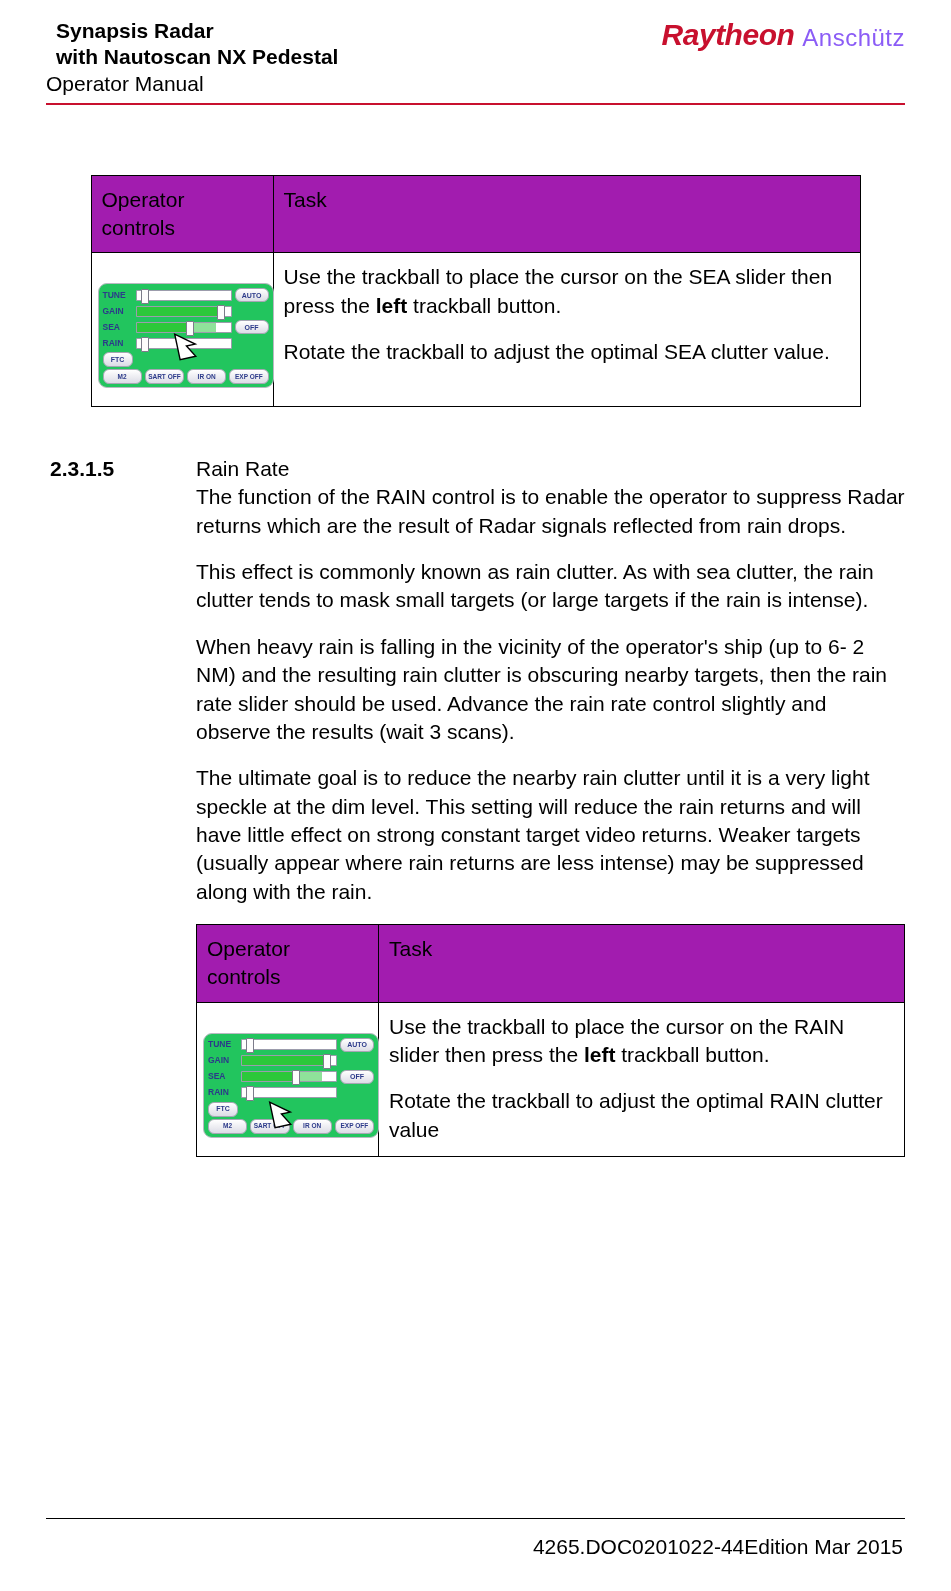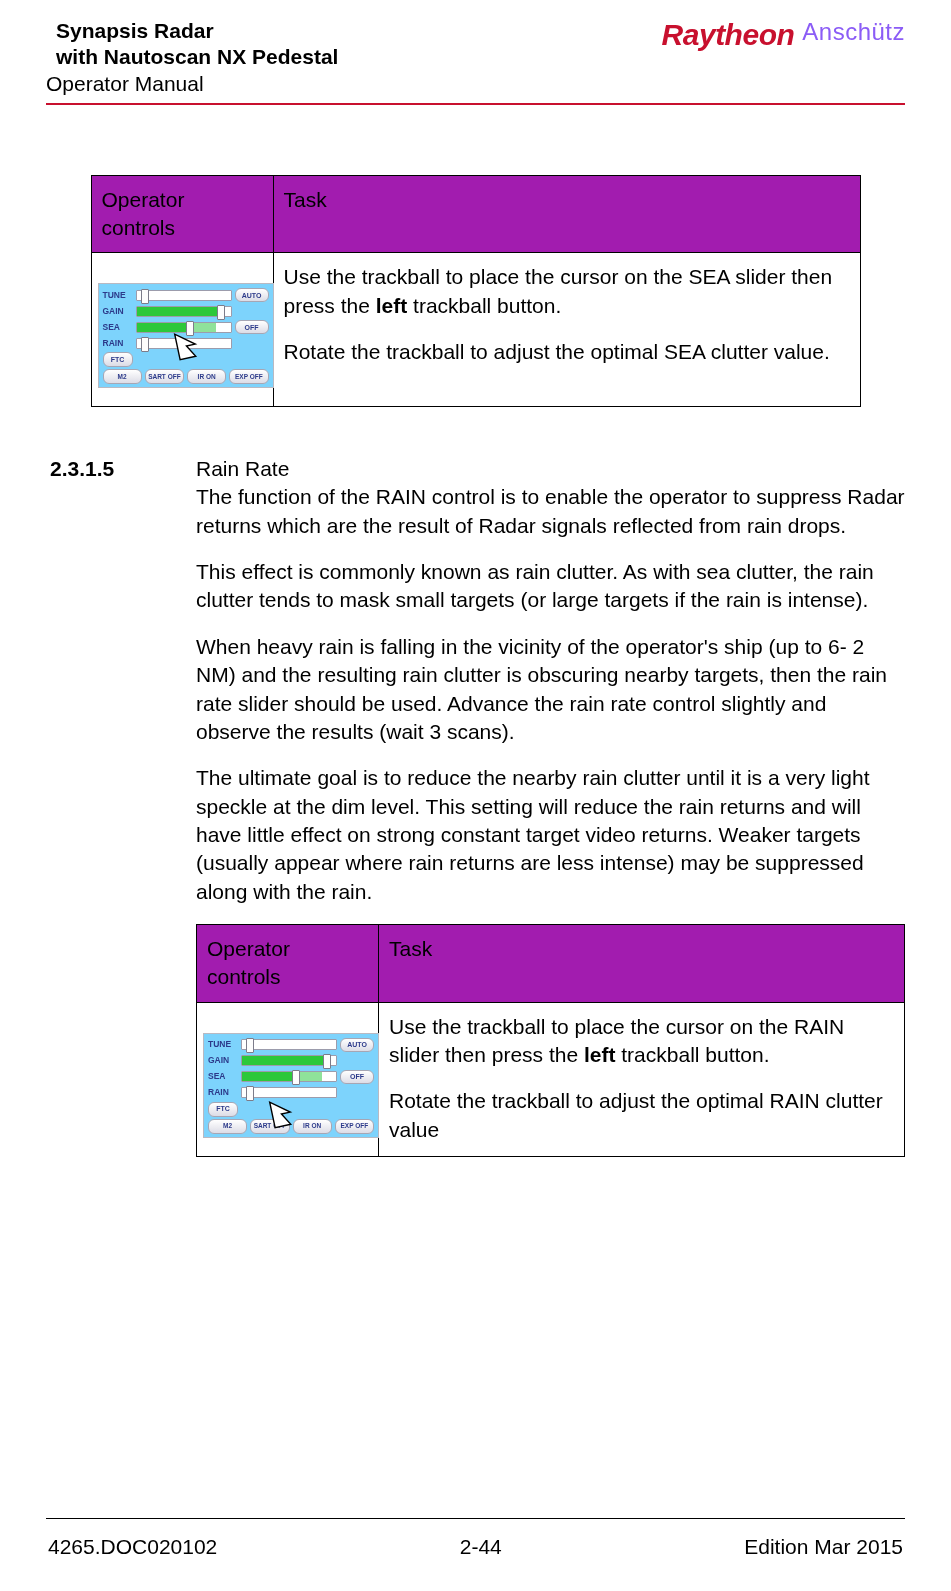--- a/index.html
+++ b/index.html
@@ -25,21 +25,21 @@
   .hdr-left {
     display: flex;
     flex-direction: column;
     line-height: 1.25;
     font-size: 21px;
   }
   .hdr-left .bold { font-weight: 700; margin-left: 10px; }
   .hdr-left .thin { font-weight: 400; }
   .hdr-right {
     display: flex;
-    align-items: flex-start;
+    align-items: flex-end;
     gap: 8px;
   }
   .raytheon {
     font-family: "Arial Black", Arial, sans-serif;
     font-weight: 900;
     font-style: italic;
     font-size: 30px;
     color: #c8102e;
     letter-spacing: -0.5px;
   }
@@ -109,34 +109,34 @@
     line-height: 1.35;
     margin: 2px 0 18px 0;
   }
   .rule-footer {
     border: none;
     border-top: 1px solid #000;
     margin: 0 0 8px 0;
   }
   .ftr {
     display: flex;
-    justify-content: space-between;
+    justify-content: flex-end;
     font-size: 21px;
     padding: 0 2px 2px 2px;
     margin-top: 8px;
   }
 
   
   .panel {
     position: relative;
     display: inline-block;
     width: 166px;
-    background: #7dd3fc;
+    background: #22c55e;
     border: 1px solid #b9b9c2;
-    border-radius: 0;
+    border-radius: 9px;
     padding: 3px 4px 3px 4px;
     font-family: Arial, sans-serif;
   }
   .prow {
     display: flex;
     align-items: center;
     gap: 3px;
     height: 16px;
   }
   .prow .lab {

